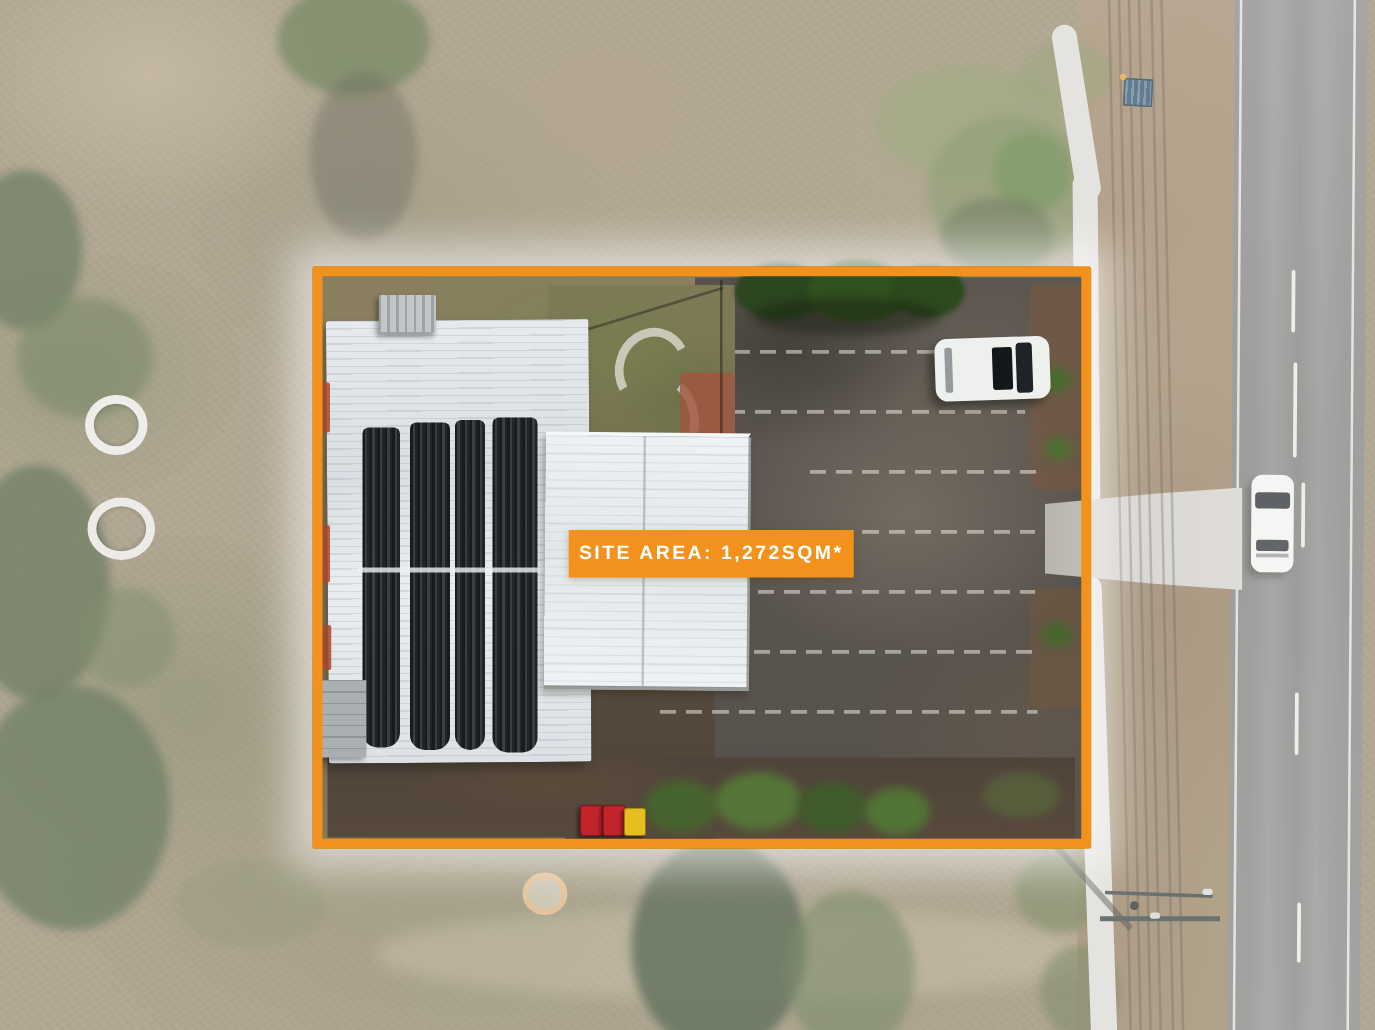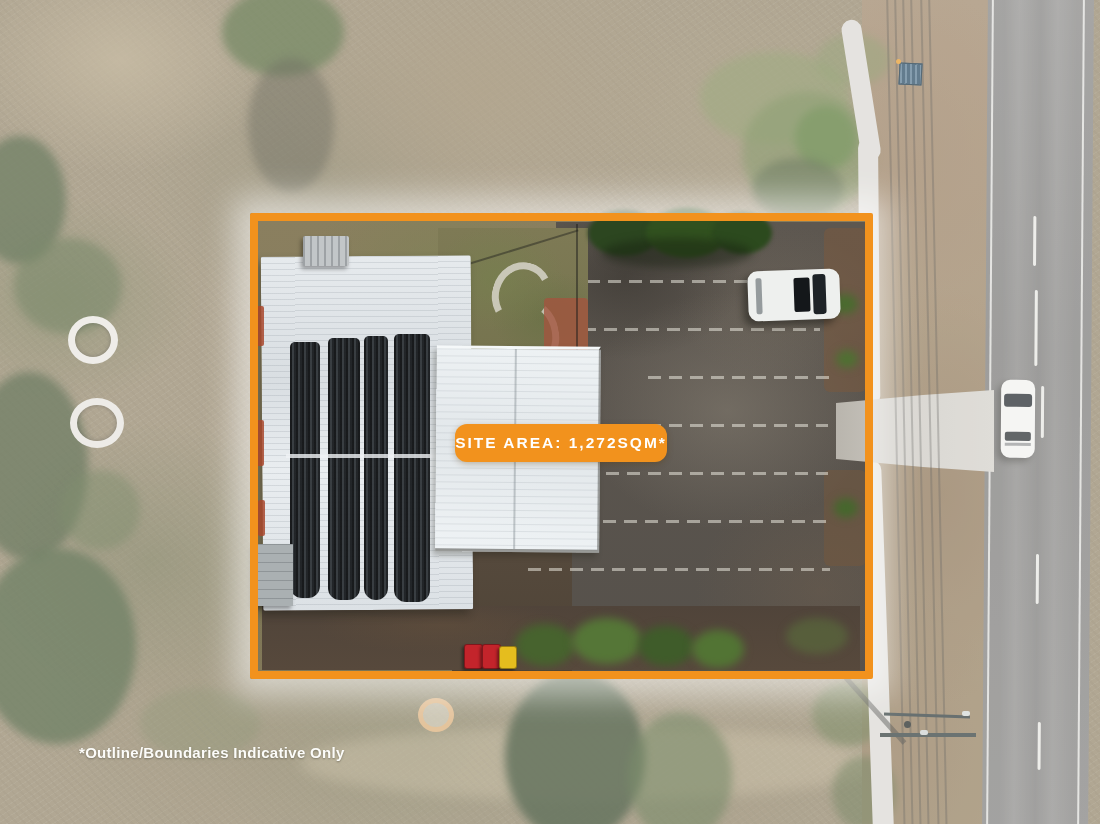--- a/index.html
+++ b/index.html
@@ -45,22 +45,22 @@
   .rust{position:absolute;background:#a8462b;opacity:.85;border-radius:2px;}
   .ring{position:absolute;border-radius:50%;}
   
   .boundary{
     position:absolute;left:250px;top:213px;width:607px;height:450px;
     box-sizing:content-box;border:8px solid var(--accent-orange,#F2921D);
     box-shadow:0 0 0 2200px rgba(255,255,255,.28), 0 0 32px 16px rgba(255,255,255,.55);
     z-index:50;border-radius:2px;
   }
   .site-label{
-    position:absolute;left:455px;top:424px;width:212px;height:38px;z-index:60;
-    background:var(--accent-orange,#F2921D);border-radius:12px;
+    position:absolute;left:455px;top:424px;width:228px;height:38px;z-index:60;
+    background:var(--accent-orange,#F2921D);border-radius:0;
     display:flex;align-items:center;justify-content:center;
     color:var(--overlay-text,#fff);font-weight:700;font-size:15.5px;letter-spacing:2px;
     box-shadow:0 2px 6px rgba(90,55,0,.3);white-space:nowrap;
   }
   .disclaimer{
     position:absolute;left:79px;top:744px;z-index:60;
     color:#fcfcf9;font-weight:700;font-size:15px;letter-spacing:.3px;
     text-shadow:0 1px 2px rgba(60,58,45,.45);white-space:nowrap;
   }
 </style>
@@ -237,15 +237,14 @@
   <div class="abs" style="left:962px;top:711px;width:8px;height:5px;background:#d3d8d6;border-radius:2px;"></div>
   <div class="abs" style="left:920px;top:730px;width:8px;height:5px;background:#cdd2d0;border-radius:2px;"></div>
   <div class="abs" style="left:904px;top:721px;width:7px;height:7px;background:#1f2422;border-radius:50%;"></div>
 
   <div class="boundary"></div>
 
   <div class="site-label">
     <span>SITE AREA: 1,272SQM*</span>
   </div>
 
-  <div class="disclaimer">*Outline/Boundaries Indicative Only</div>
 
 </div>
 
 </body></html>

